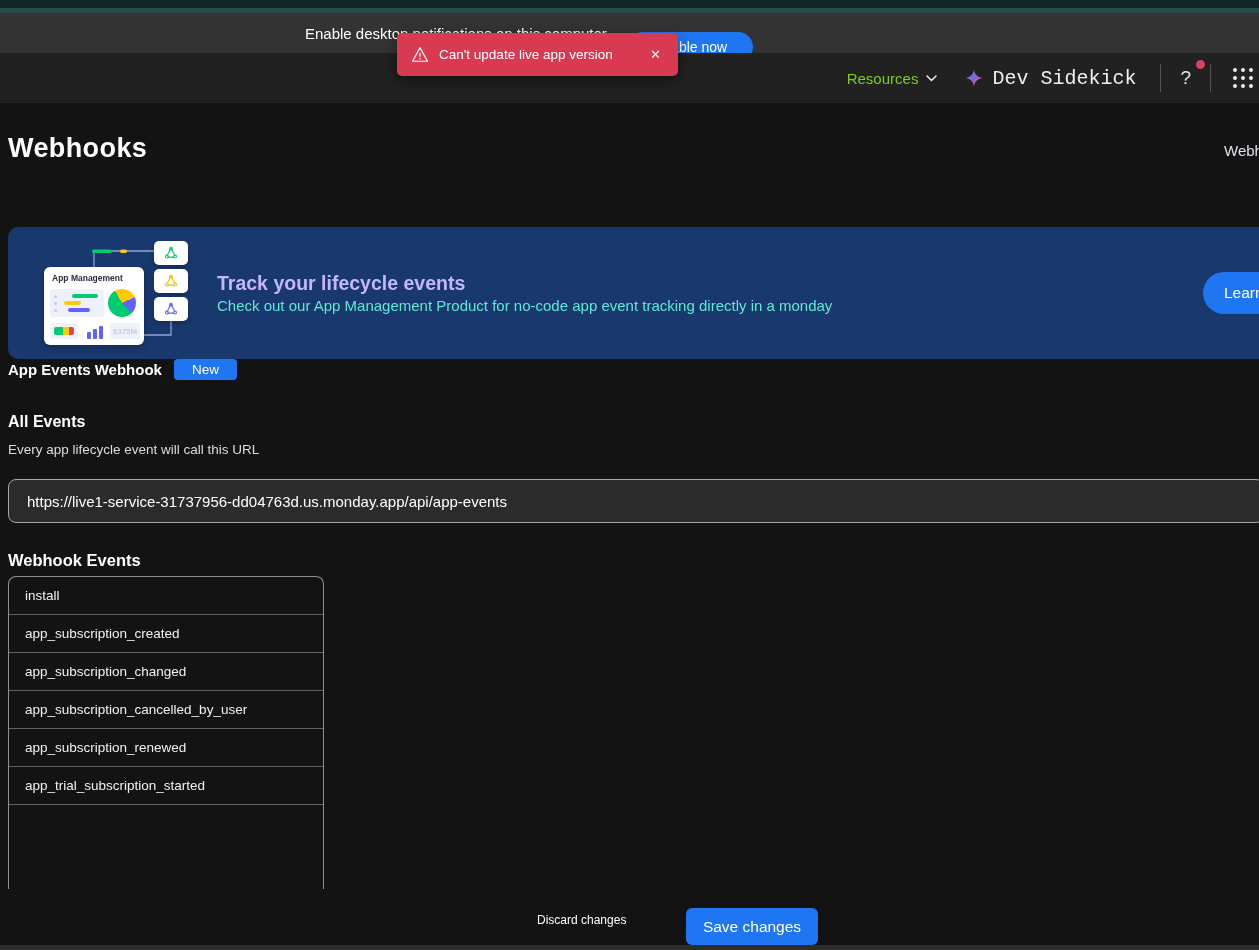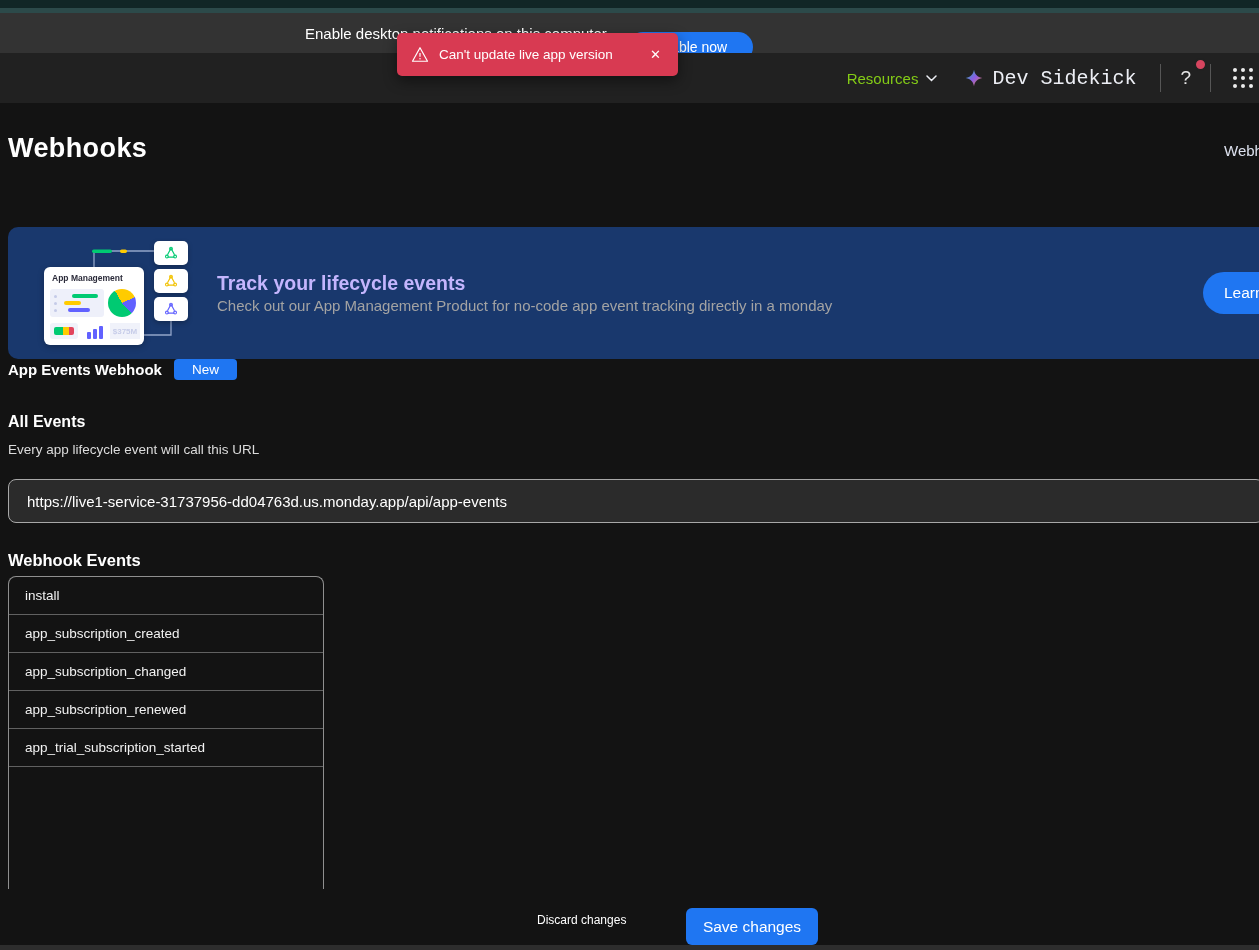--- a/index.html
+++ b/index.html
@@ -48,21 +48,21 @@
   .grid-icon i { width:4px; height:4px; border-radius:50%; background:#ececec; }
 
   
   .page-title { position:absolute; left:8px; top:133px; font-size:27px; font-weight:800; letter-spacing:.4px; color:#fff; }
   .partial-link { position:absolute; left:1224px; top:142px; font-size:15px; color:#dde1ee; white-space:nowrap; cursor:pointer; }
 
   
   .promo { position:absolute; left:8px; top:199px; width:1251px; height:132px;
            background:#19386d; border-radius:10px 0 0 10px;margin-top:28px; }
   .promo-title { position:absolute; left:209px; top:45px; font-size:19.5px; font-weight:700; color:#c4b5fd; }
-  .promo-sub { position:absolute; left:209px; top:70px; font-size:15px; color:#a3a3a3; }
+  .promo-sub { position:absolute; left:209px; top:70px; font-size:15px; color:#5eead4; }
   .learn-btn { position:absolute; left:1195px; top:45px; width:130px; height:42px; border:none;
                border-radius:21px; background:#1f76f2; color:#fff; font-size:15.5px; font-family:inherit;
                text-align:left; padding-left:21px; cursor:pointer; }
 
   
   .illu { position:absolute; left:28px; top:12px; width:164px; height:108px; }
   .illu svg.lines { position:absolute; left:0; top:0; }
   .illu-card { position:absolute; left:8px; top:28px; width:100px; height:78px; background:#fff;
                border-radius:6px; box-shadow:0 2px 6px rgba(0,0,0,.25); }
   .illu-card-title { font-size:8.5px; font-weight:600; color:#2b2b3a; padding:6px 0 0 8px; }
@@ -257,20 +257,21 @@
 <div class="all-events-desc">Every app lifecycle event will call this URL</div>
 
 <input class="url-input" type="text" value="https://live1-service-31737956-dd04763d.us.monday.app/api/app-events" style="">
 
 <div class="we-title">Webhook Events</div>
 
 <div class="events-list">
   <div class="event-row">install</div>
   <div class="event-row">app_subscription_created</div>
   <div class="event-row">app_subscription_changed</div>
+  <div class="event-row">app_subscription_cancelled_by_user</div>
   <div class="event-row">app_subscription_renewed</div>
   <div class="event-row">app_trial_subscription_started</div>
   <div class="event-row partial"></div>
 </div>
 
 <button class="discard-btn">Discard changes</button>
 <button class="save-btn">Save changes</button>
 <div class="bottom-strip"></div>
 
 </body></html>

